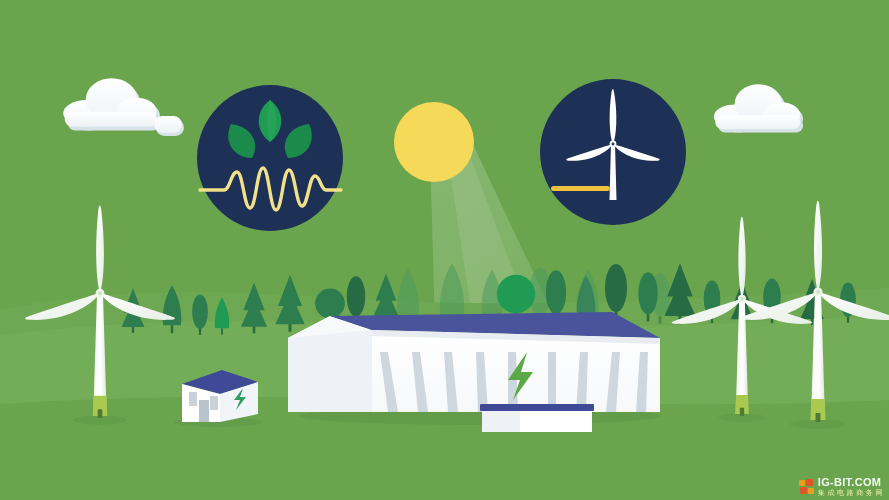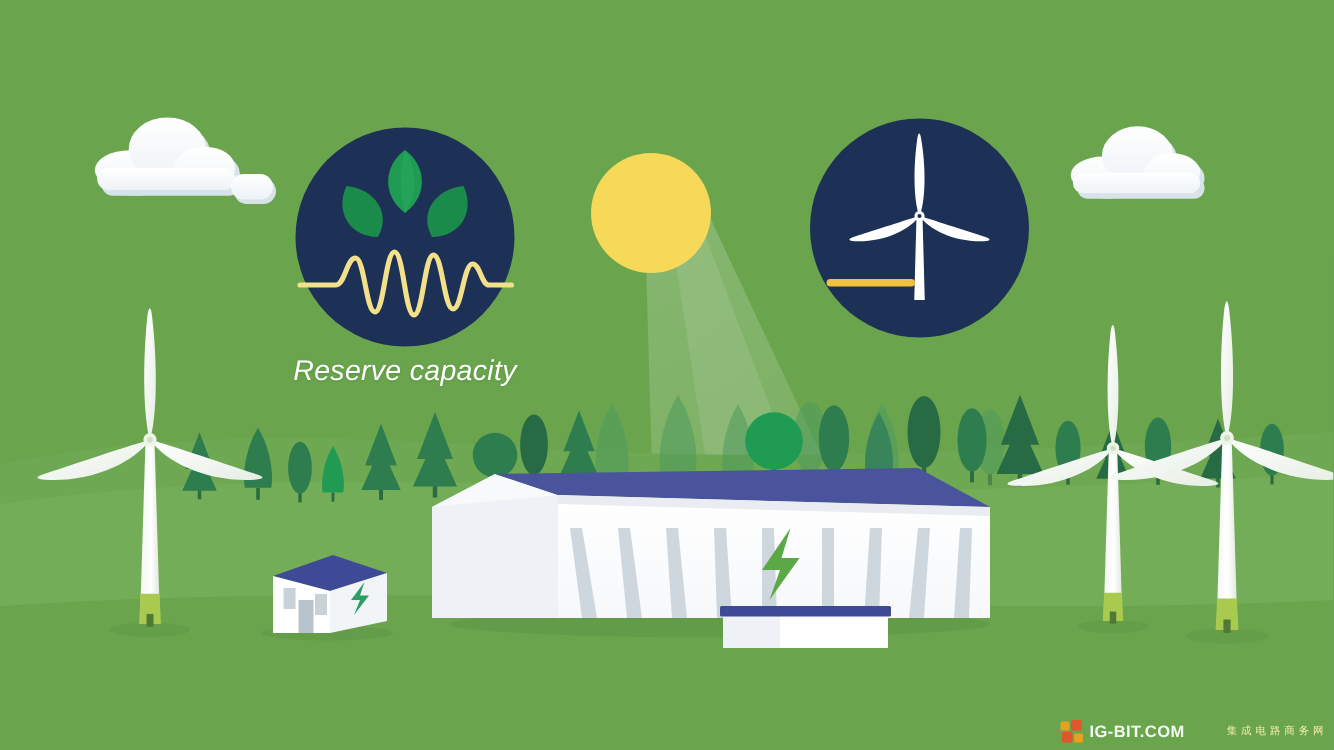--- a/index.html
+++ b/index.html
@@ -36,21 +36,21 @@
   #watermark .wm-mark{
     width:16px;height:16px;position:relative;flex:0 0 auto;
   }
   #watermark .wm-mark i{
     position:absolute;display:block;background:#e8512a;border-radius:1px;
   }
   #watermark .wm-mark i.a{left:0;top:1px;width:6px;height:6px;background:#f0a11c;}
   #watermark .wm-mark i.b{left:7px;top:0;width:7px;height:7px;background:#e8512a;}
   #watermark .wm-mark i.c{left:1px;top:8px;width:7px;height:7px;background:#e8512a;}
   #watermark .wm-mark i.d{left:9px;top:9px;width:6px;height:6px;background:#f0a11c;}
-  #watermark .wm-text{display:flex;line-height:1;gap:28px;}
+  #watermark .wm-text{display:flex;flex-direction:column;line-height:1;}
   #watermark .wm-title{
     font-size:11px;font-weight:bold;color:#ffffff;letter-spacing:.3px;
     font-family:"Liberation Sans", sans-serif;
   }
   #watermark .wm-sub{
     margin-top:1px;
     font-size:7px;color:#fdf3b0;letter-spacing:2.6px;
     font-family:"Liberation Sans", sans-serif;
   }
 </style>
@@ -282,21 +282,20 @@
     <g transform="translate(742,414) scale(0.90)">
       <ellipse cx="0" cy="4" rx="26" ry="5" fill="#5d9645" opacity=".45"></ellipse>
       <use href="#turbine-shape"></use>
     </g>
     <g transform="translate(818,420) scale(1.0)">
       <ellipse cx="0" cy="4" rx="28" ry="5" fill="#5d9645" opacity=".45"></ellipse>
       <use href="#turbine-shape"></use>
     </g>
   </svg>
 
-  <div class="label" id="label-reserve">Reserve capacity</div>
 
 
   <div id="watermark">
     <span class="wm-mark">
       <i class="a"></i>
         <i class="b"></i>
         <i class="c"></i>
         <i class="d"></i>
     </span>
     <span class="wm-text">

